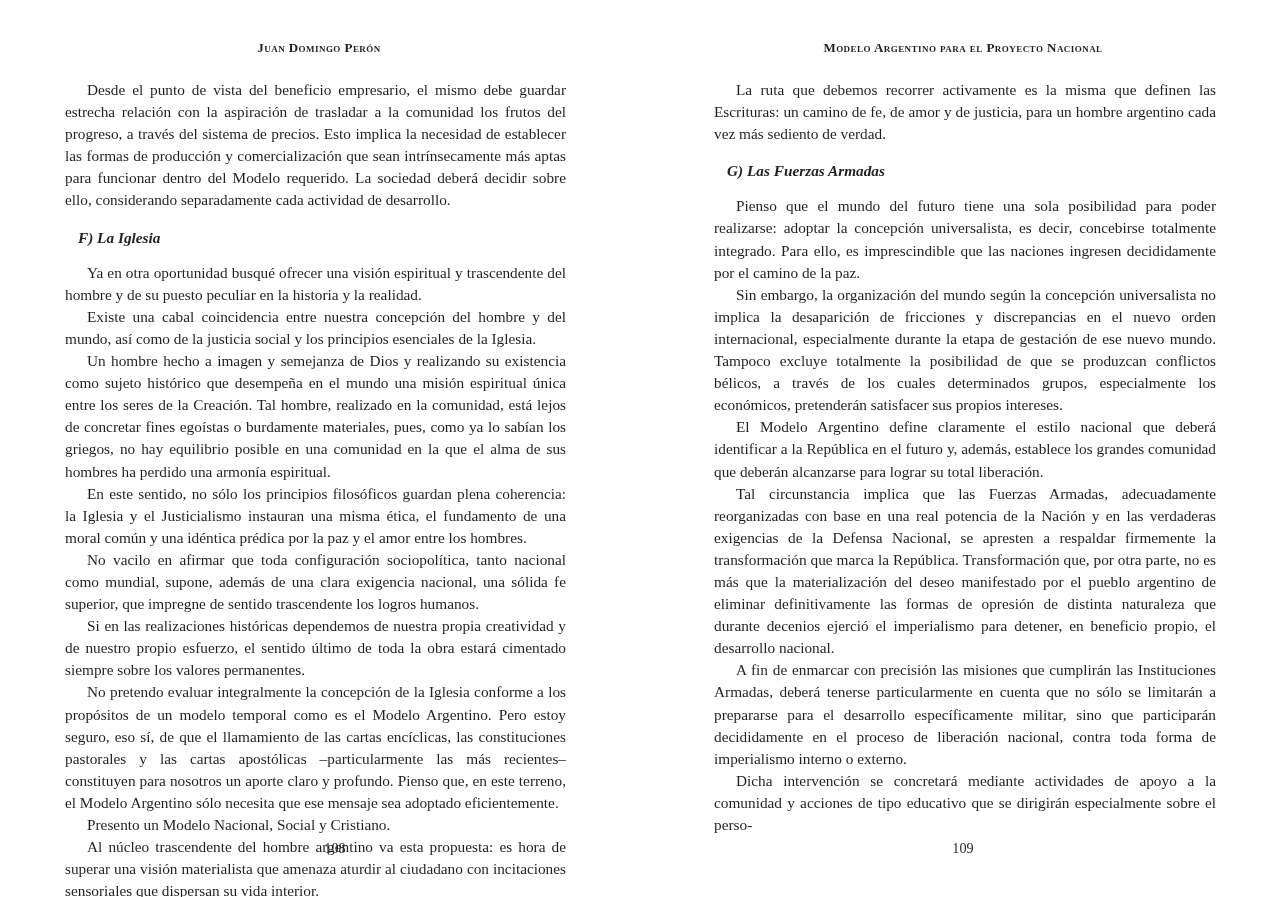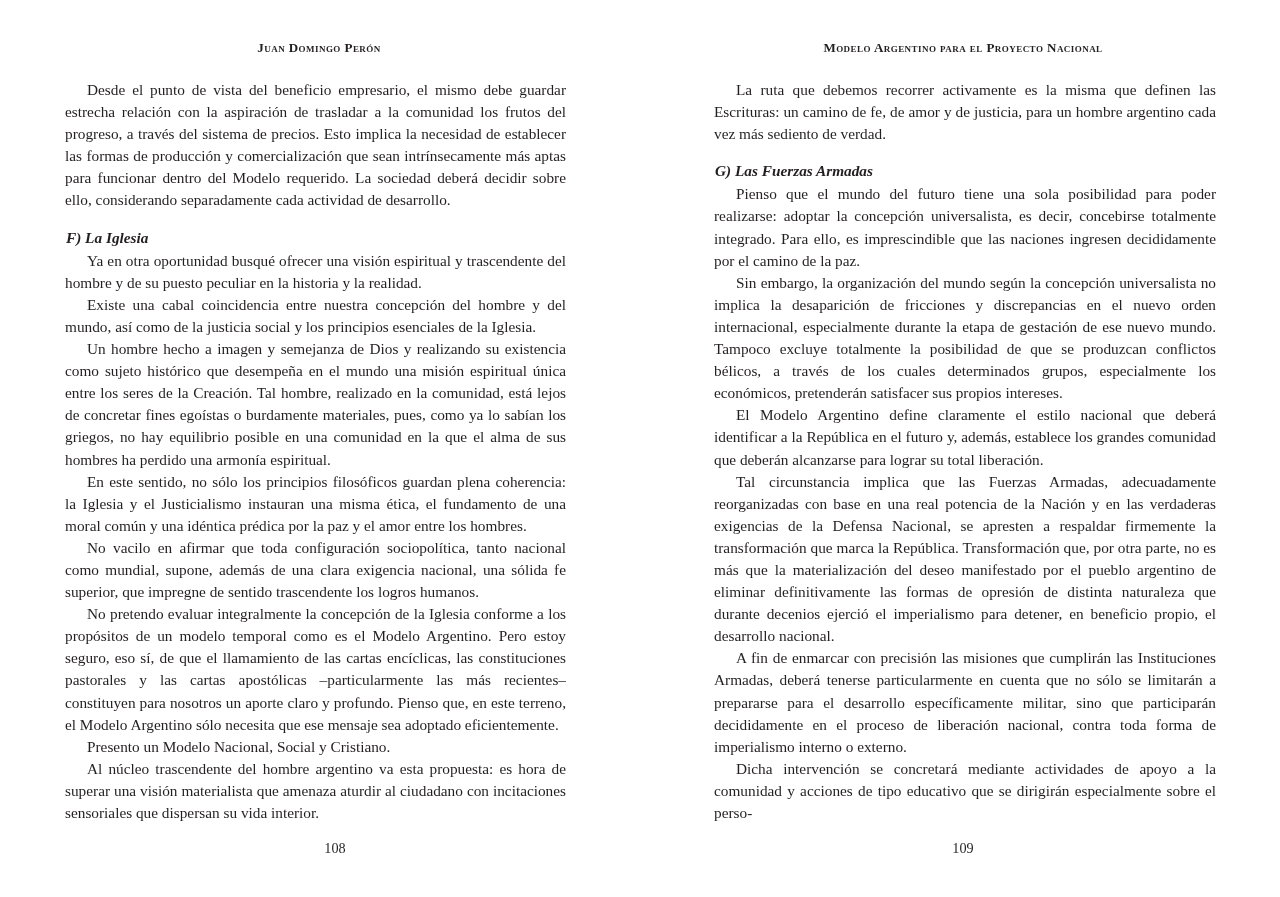--- a/index.html
+++ b/index.html
@@ -74,21 +74,21 @@
   .textblock p {
     margin: 0;
     text-indent: 22px;
   }
 
   
   .textblock p:last-child { }
 
   
   h3.section-heading {
-    margin: 1px;
+    margin: 13px;
     font-size: 15.3px;
     line-height: 22.1px;
     font-weight: bold;
     font-style: italic;
     text-align: left;
     text-indent: 0;
     color: #231f20;
   }
 
   h3.section-heading.spaced {
@@ -122,20 +122,21 @@
     <div class="textblock">
       <p>Desde el punto de vista del beneficio empresario, el mismo debe guardar estrecha relación con la aspiración de trasladar a la comunidad los frutos del progreso, a través del sistema de precios. Esto implica la necesidad de establecer las formas de producción y comercialización que sean intrínsecamente más aptas para funcionar dentro del Modelo requerido. La sociedad deberá decidir sobre ello, considerando separadamente  cada actividad de desarrollo.</p>
 
       <h3 class="section-heading spaced">F) La Iglesia</h3>
 
       <p>Ya en otra oportunidad busqué ofrecer una visión espiritual y trascendente del hombre y de su puesto peculiar en la historia y la realidad.</p>
       <p>Existe una cabal coincidencia entre nuestra concepción del hombre y del mundo, así como de la justicia social y los principios esenciales de la Iglesia.</p>
       <p>Un hombre hecho a imagen y semejanza de Dios y realizando su existencia como sujeto histórico que desempeña en el mundo una misión espiritual única entre los seres de la Creación. Tal hombre, realizado en la comunidad, está lejos de concretar fines egoístas o burdamente materiales, pues, como ya lo sabían los griegos, no hay equilibrio posible en una comunidad en la que el alma de sus hombres ha perdido una armonía espiritual.</p>
       <p>En este sentido, no sólo los principios filosóficos guardan plena coherencia: la Iglesia y el Justicialismo instauran una misma ética, el fundamento de una moral común y una idéntica prédica por la paz y el amor entre los hombres.</p>
       <p>No vacilo en afirmar que toda configuración sociopolítica, tanto nacional como mundial, supone, además de una clara exigencia nacional, una sólida fe superior, que impregne de sentido trascendente los logros humanos.</p>
+      <p>Si en las realizaciones históricas dependemos de nuestra propia creatividad y de nuestro propio esfuerzo, el sentido último de toda la obra estará cimentado siempre sobre los valores permanentes.</p>
       <p>No pretendo evaluar integralmente la concepción de la Iglesia conforme a los propósitos de un modelo temporal como es el Modelo Argentino. Pero estoy seguro, eso sí, de que el llamamiento de las cartas encíclicas, las constituciones pastorales y las cartas apostólicas –particularmente las más recientes– constituyen para nosotros un aporte claro y profundo. Pienso que, en este terreno, el Modelo Argentino sólo necesita que ese mensaje sea adoptado eficientemente.</p>
       <p>Presento un Modelo Nacional, Social y Cristiano.</p>
       <p>Al núcleo trascendente del hombre argentino va esta propuesta: es hora de superar una visión materialista que amenaza aturdir al ciudadano con incitaciones sensoriales que dispersan su vida interior.</p>
     </div>
 
     <div class="folio">108</div>
   </div>
 
   <div class="page page-right">
 

